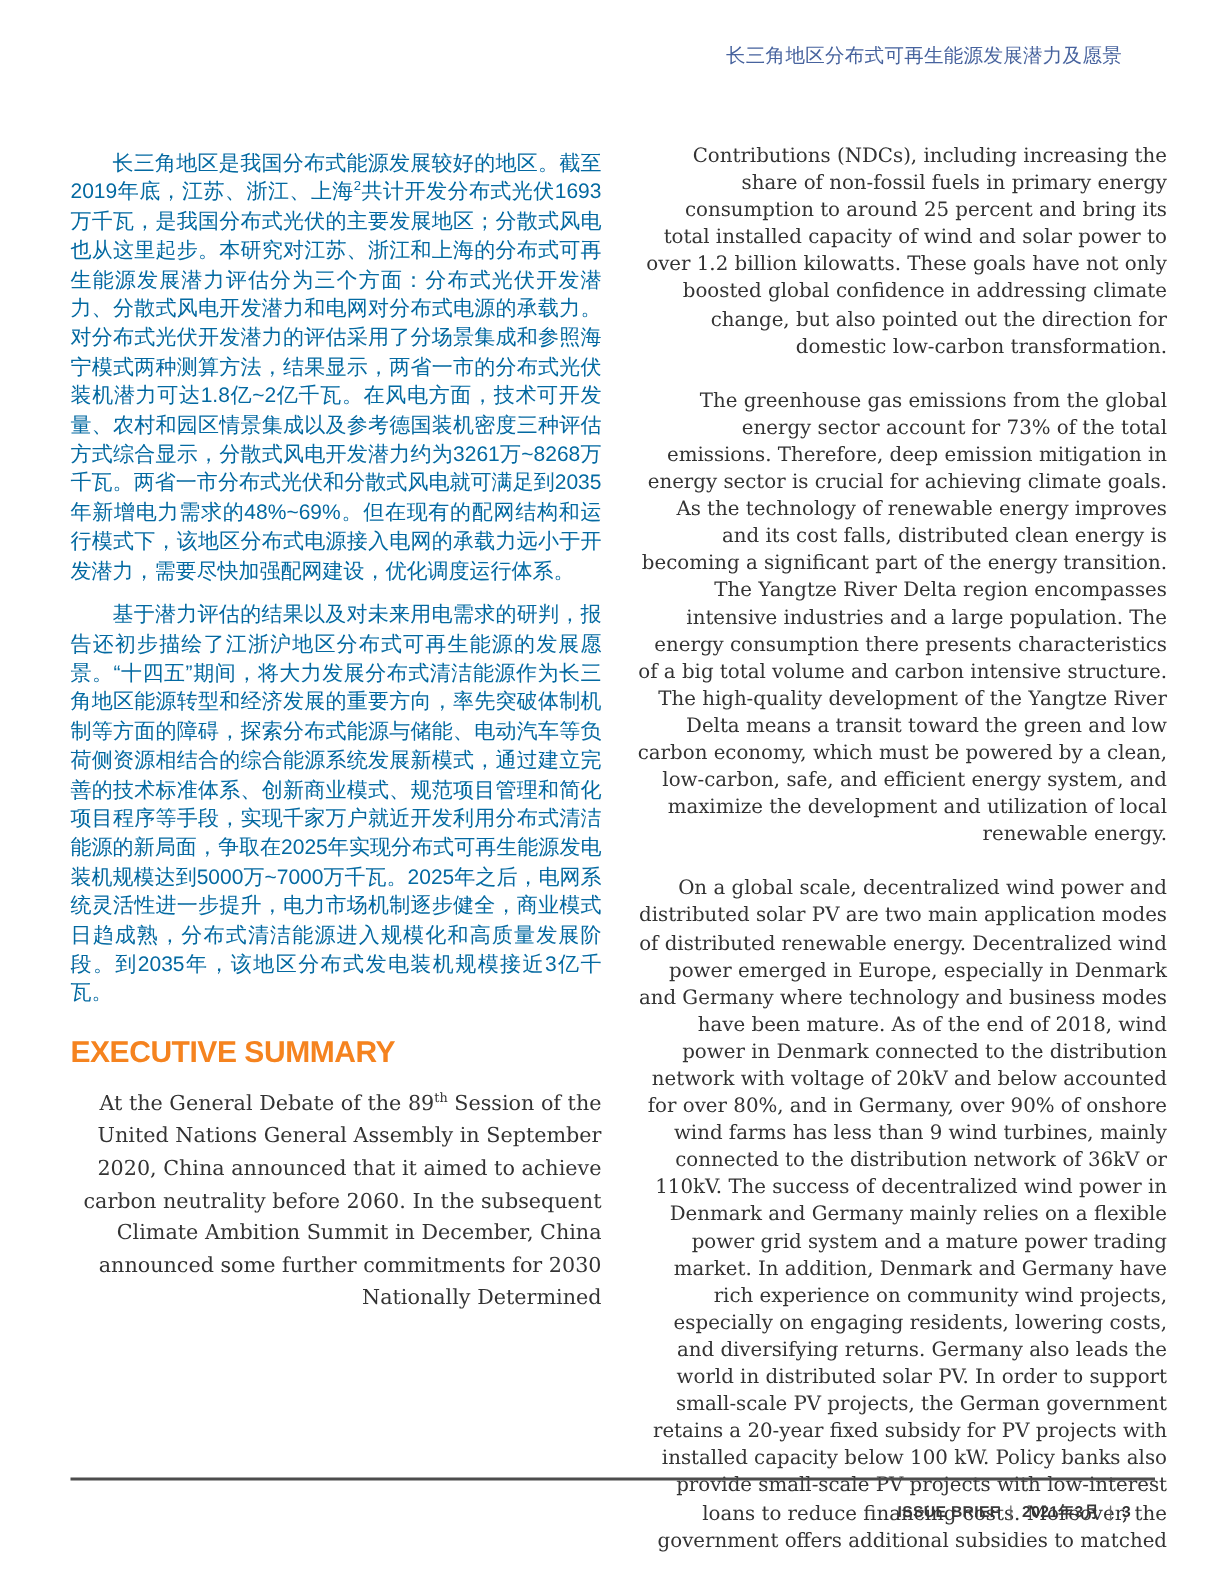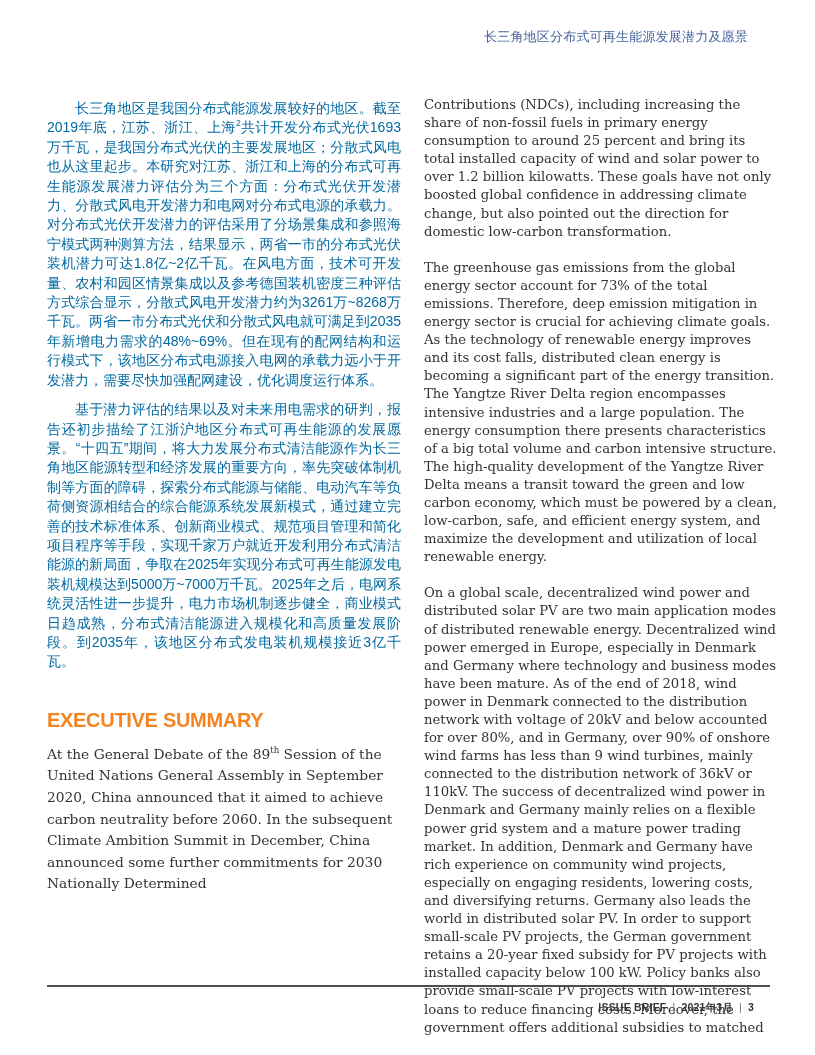--- a/index.html
+++ b/index.html
@@ -45,34 +45,34 @@
     color: #0369a1;
     text-align: justify;
     text-indent: 2em;
   }
   p.en {
     margin: 0 0 18px 0;
     font-family: "DejaVu Serif", serif;
     font-size: 13.2px;
     line-height: 18.1px;
     color: #333333;
-    text-align: left;
+    text-align: right;
   }
   p.en-left {
     font-size: 13.8px;
     line-height: 21.6px;
     margin: 0;
   }
   sup.fnref, sup.ord {
     font-size: 0.62em;
     line-height: 0;
     vertical-align: super;
   }
   h2.exec-heading {
-    margin: 37px 0 12px 0;
+    margin: 19px 0 12px 0;
     font-family: "Liberation Sans", sans-serif;
     font-weight: 700;
     font-size: 20px;
     letter-spacing: -0.3px;
     color: #F5831F;
   }
   .footer-rule {
     position: absolute;
     left: 47px;
     width: 723px;

